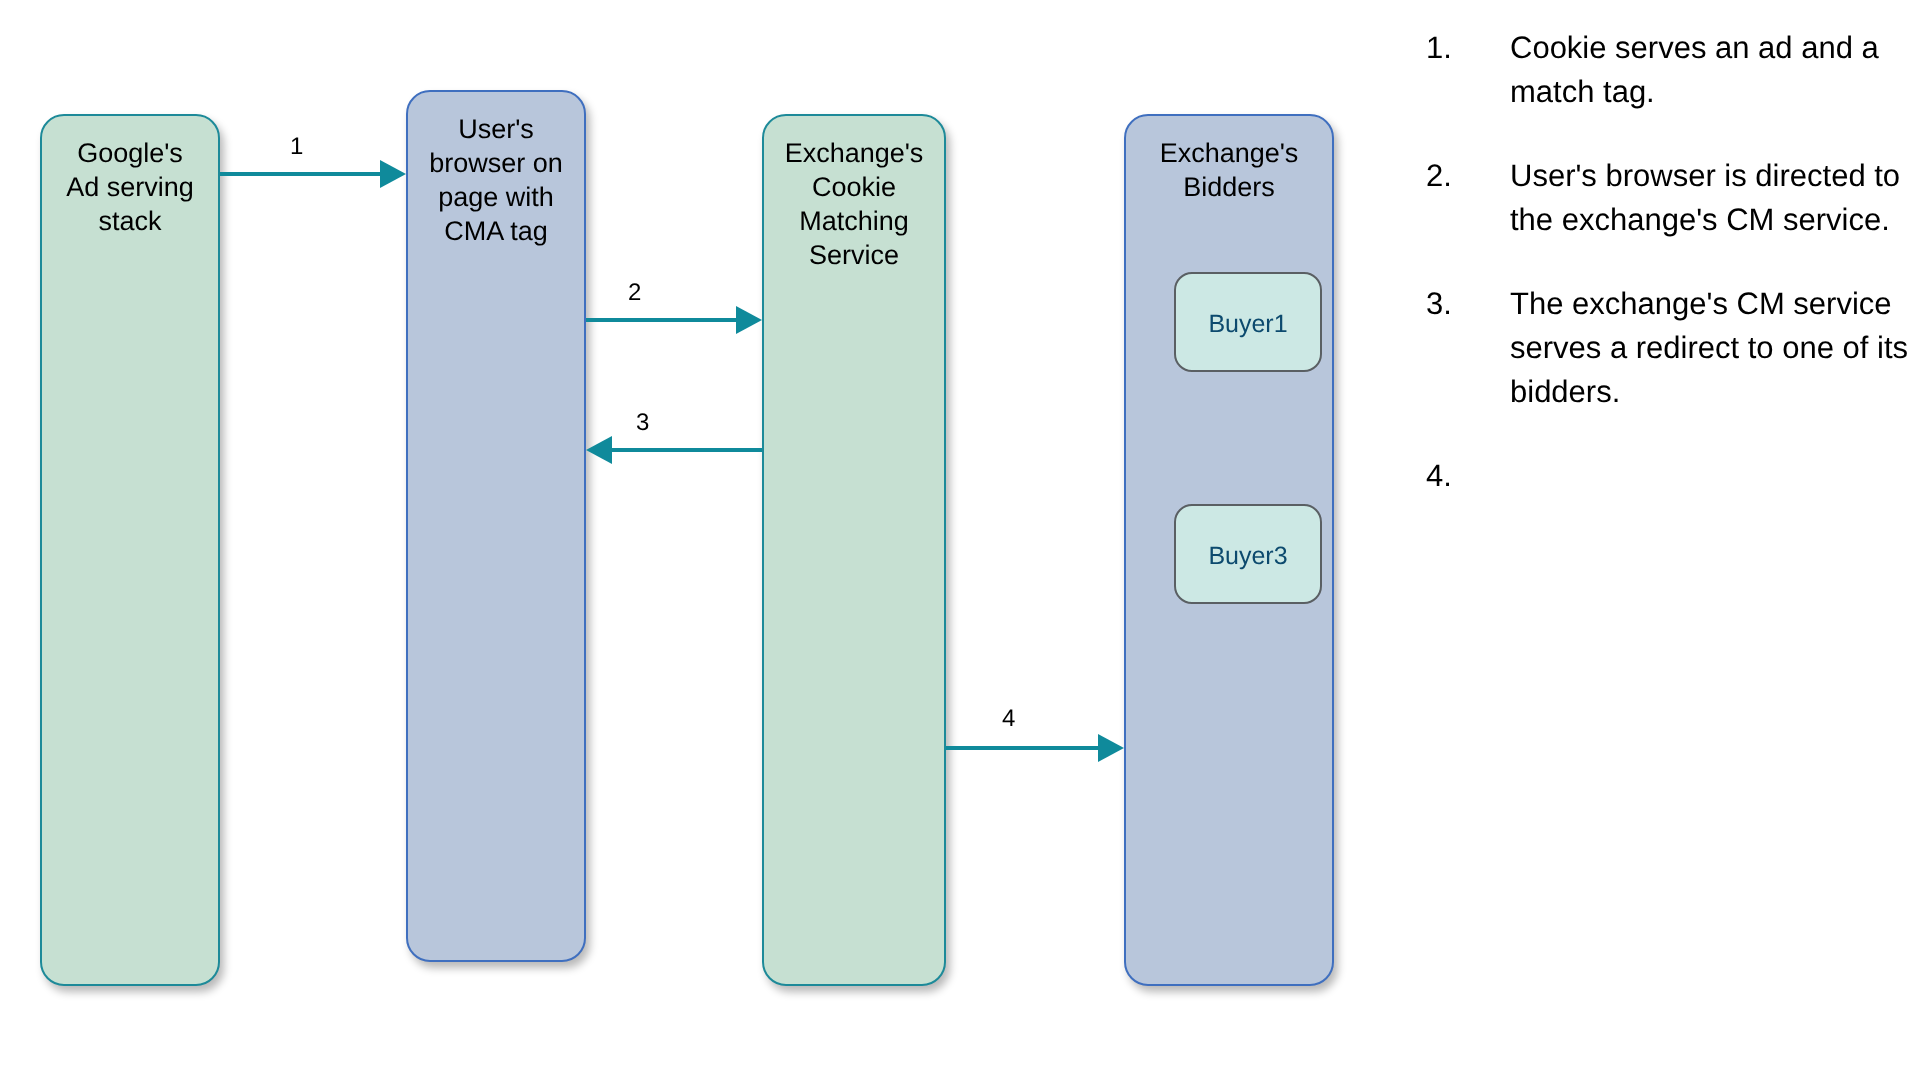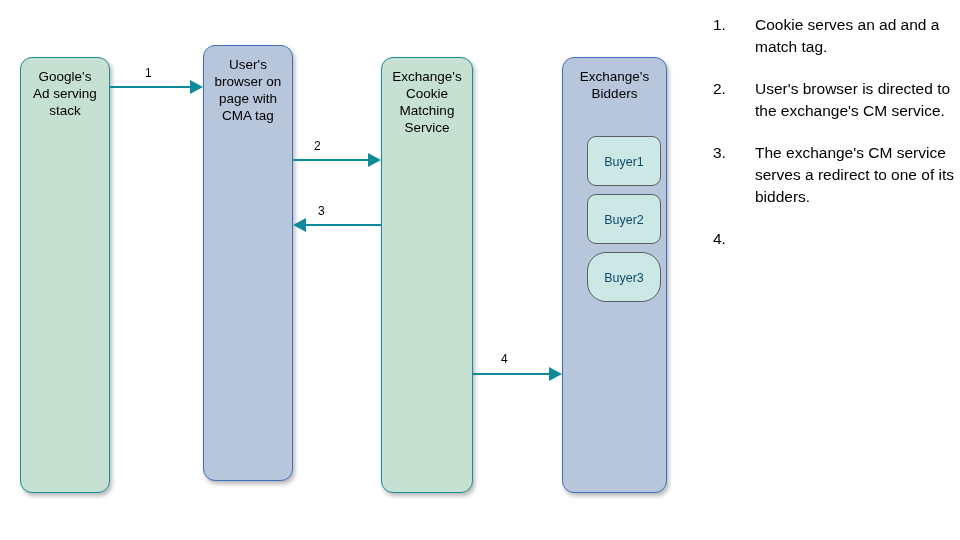--- a/index.html
+++ b/index.html
@@ -144,24 +144,21 @@
 Service</span>
   </div>
 
   <div class="lane lane-blue" style="left:562px; top:57px; width:105px; height:436px;">
     <span class="lane-title">Exchange's
 Bidders</span>
 
     <div class="buyer" style="top:78px;">
       <span>Buyer1</span>
     </div>
-    <div class="buyer" style="top:136px;">
-      <span>Buyer2</span>
-    </div>
-    <div class="buyer" style="top:194px;border-radius:19px;">
+    <div class="buyer" style="top:194px;">
       <span>Buyer3</span>
     </div>
   </div>
 
   <div class="arrow-line" style="left:110px; top:86px; width:82px;"></div>
   <div class="arrow-head right" style="left:190px; top:80px;"></div>
   <div class="arrow-label" style="left:145px; top:66px;">1</div>
 
   <div class="arrow-line" style="left:293px; top:159px; width:76px;"></div>
   <div class="arrow-head right" style="left:368px; top:153px;"></div>

